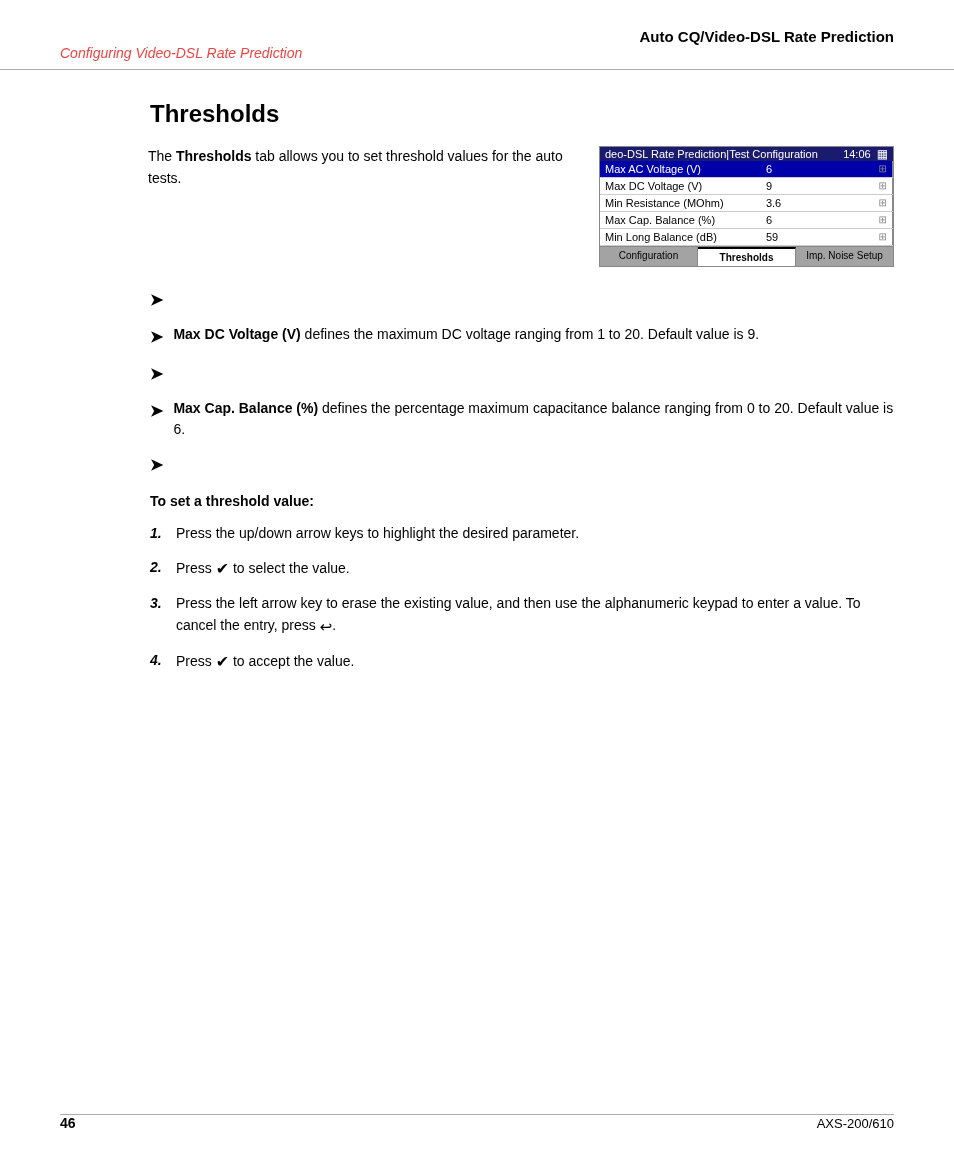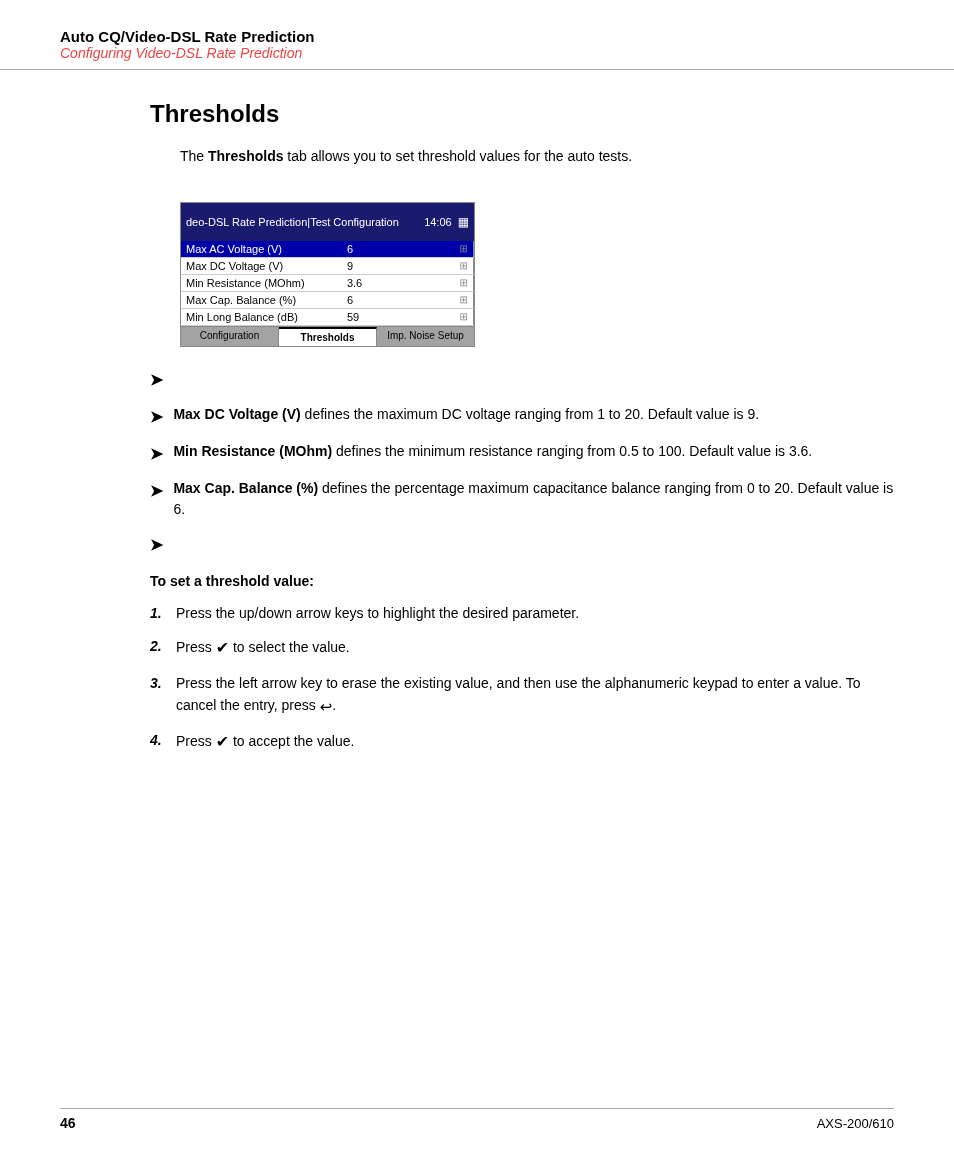--- a/index.html
+++ b/index.html
@@ -16,20 +16,21 @@
     
     .page-header {
       padding: 28px 60px 0 60px;
       border-bottom: 1px solid #aaa;
       padding-bottom: 8px;
       margin-bottom: 30px;
     }
     .page-header .title {
       font-weight: bold;
       font-size: 15px;
+      text-align: right;
     }
     .page-header .subtitle {
       font-style: italic;
       font-size: 14px;
       color: #ef4444;
     }
 
     
     .content {
       padding: 0 60px;
@@ -41,22 +42,21 @@
       font-weight: bold;
       margin-bottom: 18px;
       margin-left: 90px;
     }
 
     
     .intro-row {
       display: flex;
       gap: 24px;
       margin-bottom: 20px;
-      margin-left: 120px;
-      flex-direction: column;
+      margin-left: 88px;
     }
     .intro-text {
       flex: 1;
       font-size: 14px;
       line-height: 1.55;
     }
     .intro-text p {
       margin-bottom: 10px;
     }
 
@@ -67,21 +67,21 @@
       border: 1px solid #888;
       font-size: 11px;
       font-family: Arial, sans-serif;
     }
     .device-header {
       background: #1a1a6e;
       color: #fff;
       display: flex;
       align-items: center;
       justify-content: space-between;
-      padding: 12px 5px;
+      padding: 0 5px;
       font-size: 11px;
     }
     .device-header .header-title {
       flex: 1;
     }
     .device-header .header-time {
       margin-right: 6px;
     }
     .device-header .header-icon {
       font-size: 12px;
@@ -205,21 +205,20 @@
     
     .page-footer {
       position: absolute;
       bottom: 28px;
       left: 60px;
       right: 60px;
       display: flex;
       justify-content: space-between;
       align-items: center;
       border-top: 1px solid #aaa;
-      padding-top: 6px;
     }
     .page-footer .page-num {
       font-weight: bold;
       font-size: 14px;
     }
     .page-footer .doc-ref {
       font-size: 13px;
       text-align: right;
     }
   </style>
@@ -283,21 +282,20 @@
   <ul class="bullet-list" id="bullet-list">
       <li>
         <span class="bullet-arrow">➤</span>
       </li>
       <li>
         <span class="bullet-arrow">➤</span>
         <span><span class="term">Max DC Voltage (V)</span> defines the maximum DC voltage ranging from 1 to 20. Default value is 9.</span>
       </li>
       <li>
         <span class="bullet-arrow">➤</span>
-        <span><span class="term">Min Resistance (MOhm)</span> defines the minimum resistance ranging from 0.5 to 100. Default value is 3.6.</span>
       </li>
       <li>
         <span class="bullet-arrow">➤</span>
         <span><span class="term">Max Cap. Balance (%)</span> defines the percentage maximum capacitance balance ranging from 0 to 20. Default value is 6.</span>
       </li>
       <li>
         <span class="bullet-arrow">➤</span>
       </li>
     </ul>
 

